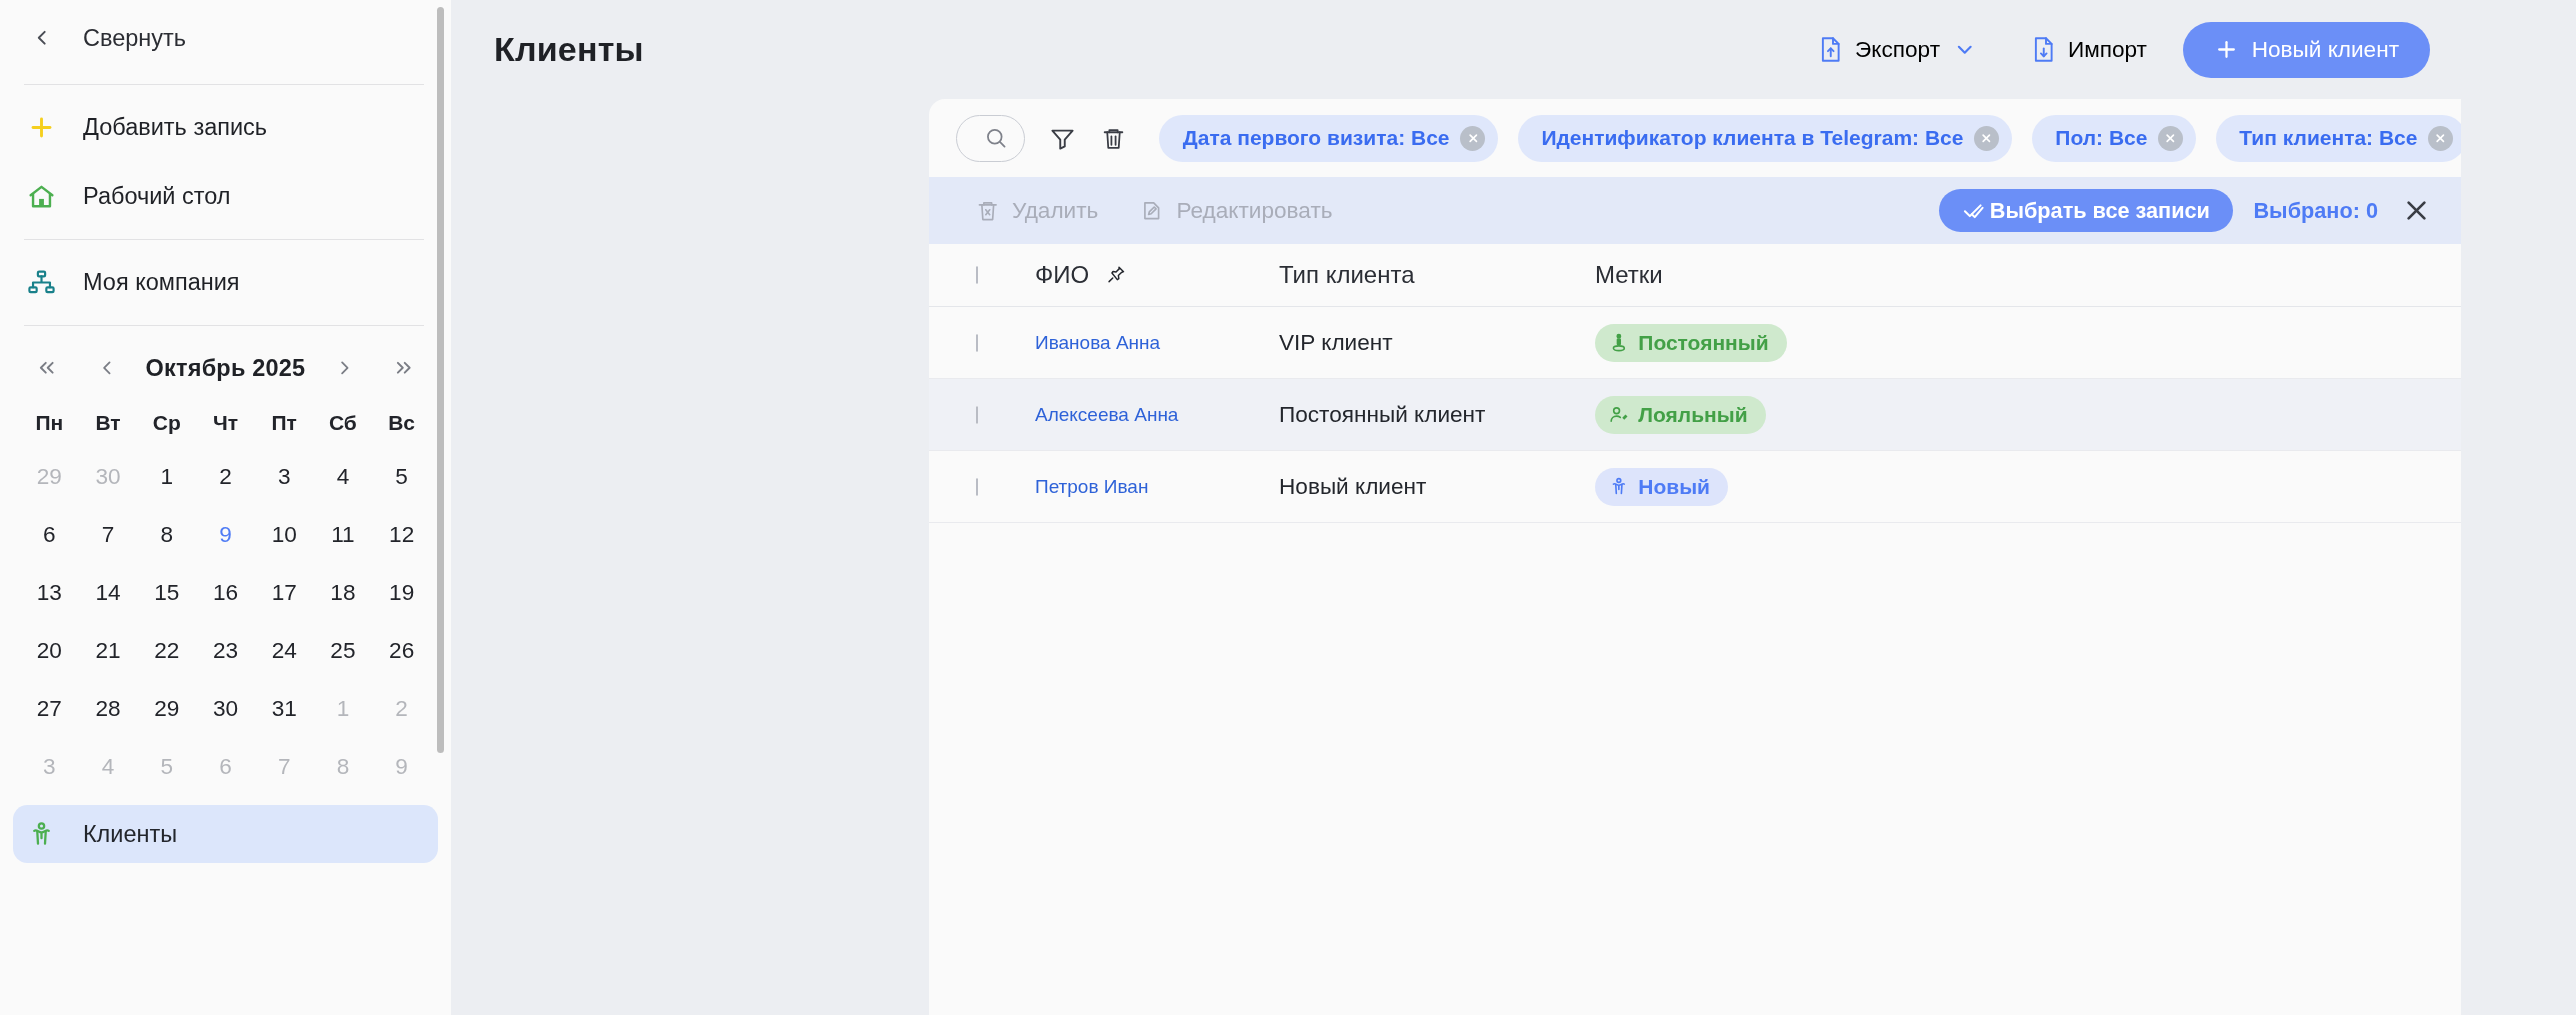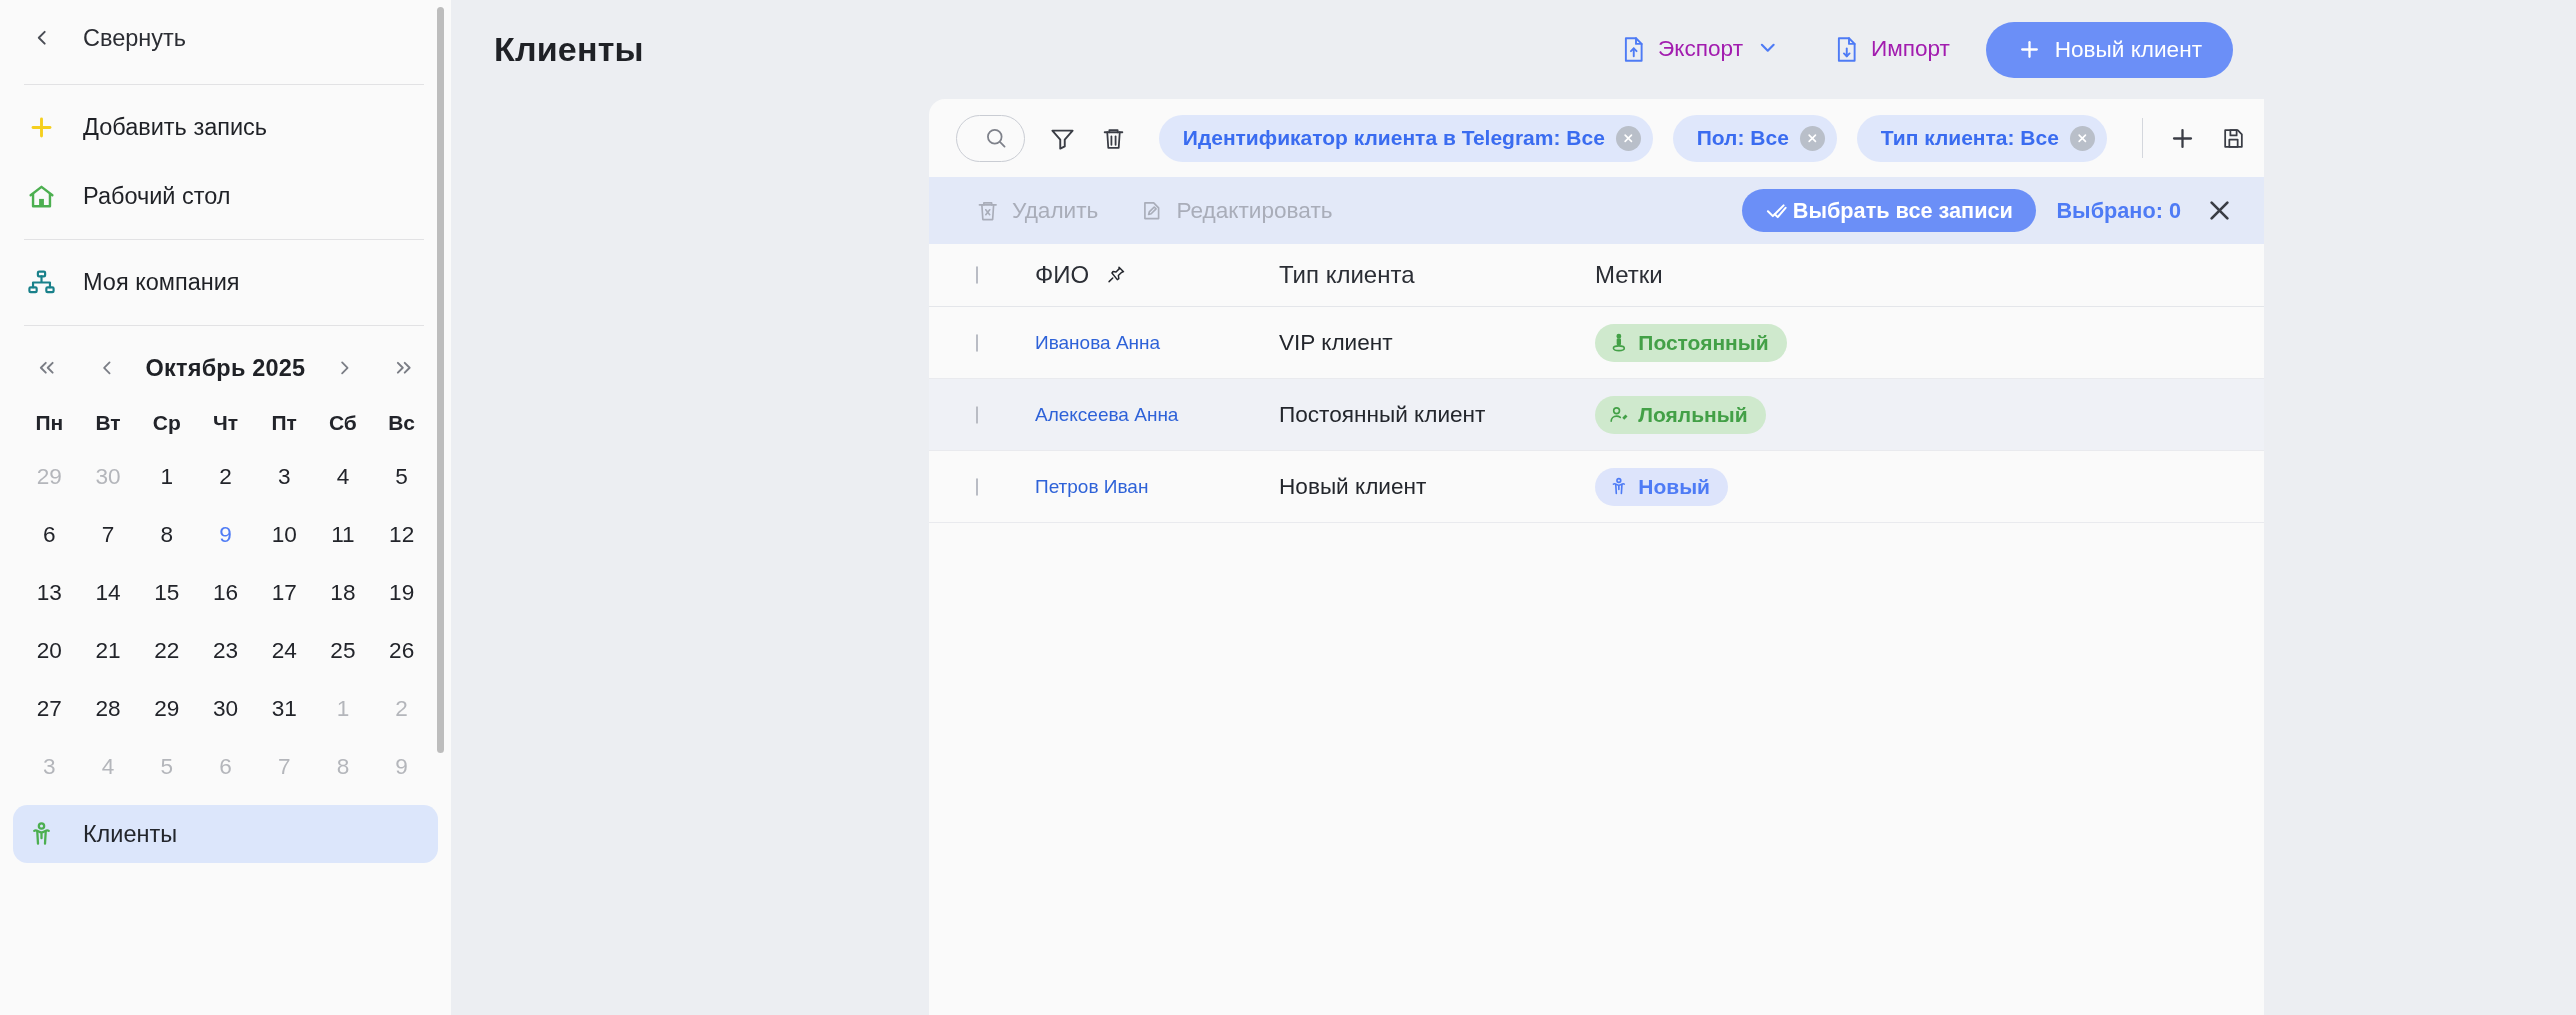--- a/index.html
+++ b/index.html
@@ -3,21 +3,21 @@
 <meta charset="utf-8">
 <title>Клиенты</title>
 <style>
   * { box-sizing: border-box; margin: 0; padding: 0; }
   html, body {
     width: 2576px; height: 1016px;
     font-family: "Liberation Sans", "DejaVu Sans", sans-serif;
     background: #eceef2;
     overflow: hidden;
   }
-  .app { display: flex; width: 2264px; height: 1016px; }
+  .app { display: flex; width: 2461px; height: 1016px; }
 
   
   .sidebar {
     width: 451px; height: 1016px; flex: 0 0 451px;
     background: #fafafa;
     position: relative;
     display: flex; flex-direction: column;
     overflow: hidden;
   }
   .sb-scroll { flex: 1; overflow: hidden; padding-bottom: 0; }
@@ -65,21 +65,21 @@
   .cal-day.today { color: #4e7bf5; }
 
   
   .main { flex: 1; height: 1016px; position: relative; background: #eceef2; overflow: hidden; }
   .topbar {
     height: 99px; display: flex; align-items: center;
     padding: 0 31px 0 43px; gap: 0;
   }
   .page-title { font-size: 34px; color: #1f2126; flex: 1; letter-spacing: 0.2px; }
   .tb-btn {
-    display: flex; gap: 12.6px; color: #a21caf;
+    display: flex; align-items: center; gap: 12.6px; color: #000000;
     font-size: 22.6px; cursor: pointer; padding: 9px 14.4px; white-space: nowrap;
   }
   .btn-primary {
     display: flex; align-items: center; gap: 12.6px;
     background: #6b8ff7; color: #fff; font-size: 22.6px;
     border-radius: 31px; padding: 0 31px; height: 56px; cursor: pointer;
     margin-left: 21.7px; white-space: nowrap;
   }
 
   
@@ -391,20 +391,29 @@
               <polyline points="3.5 6 20.5 6"></polyline>
               <path d="M8 6V4h8v2"></path>
               <path d="M6 6l1 15h10l1-15"></path>
               <line x1="10" y1="10" x2="10" y2="18"></line>
               <line x1="14" y1="10" x2="14" y2="18"></line>
             </svg>
         </span>
 
         <div id="chips" style="display:flex;align-items:center;">
             <div class="chip">
+              <span>Дата первого визита: Все</span>
+              <span class="chip-x">
+                <svg width="12.6" height="12.6" viewBox="0 0 24 24" fill="none" stroke="#ffffff" stroke-width="3.2" stroke-linecap="round">
+                  <line x1="6" y1="6" x2="18" y2="18"></line>
+                  <line x1="18" y1="6" x2="6" y2="18"></line>
+                </svg>
+              </span>
+            </div>
+            <div class="chip">
               <span>Идентификатор клиента в Telegram: Все</span>
               <span class="chip-x">
                 <svg width="12.6" height="12.6" viewBox="0 0 24 24" fill="none" stroke="#ffffff" stroke-width="3.2" stroke-linecap="round">
                   <line x1="6" y1="6" x2="18" y2="18"></line>
                   <line x1="18" y1="6" x2="6" y2="18"></line>
                 </svg>
               </span>
             </div>
             <div class="chip">
               <span>Пол: Все</span>

